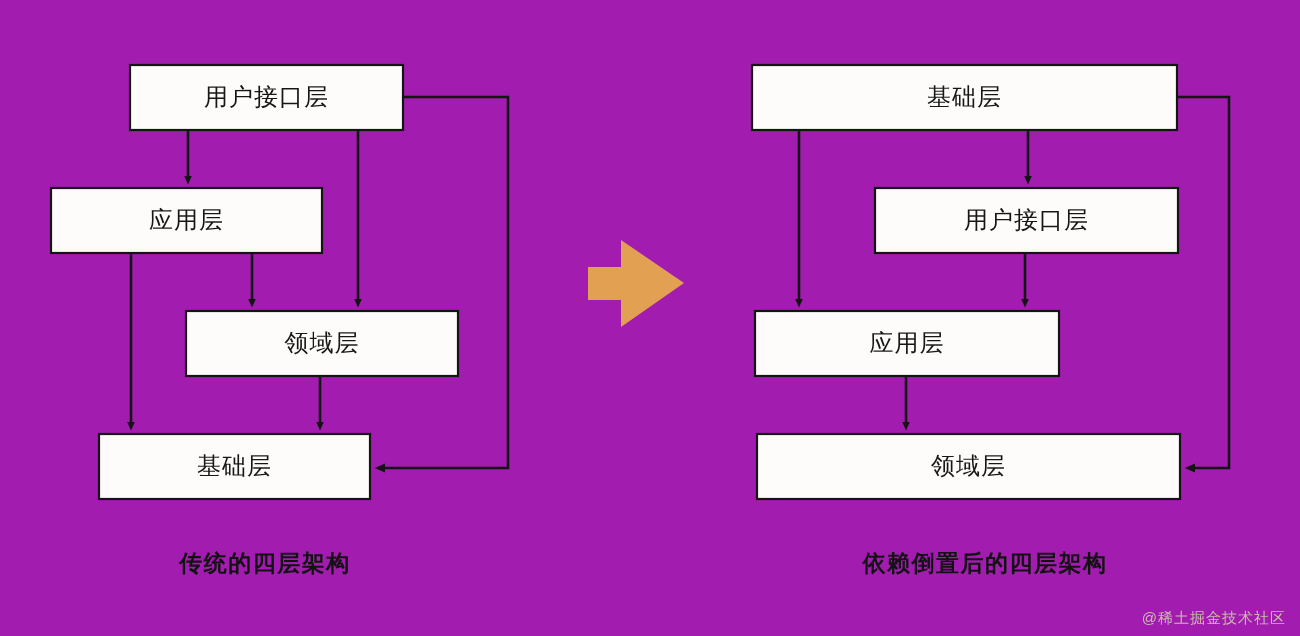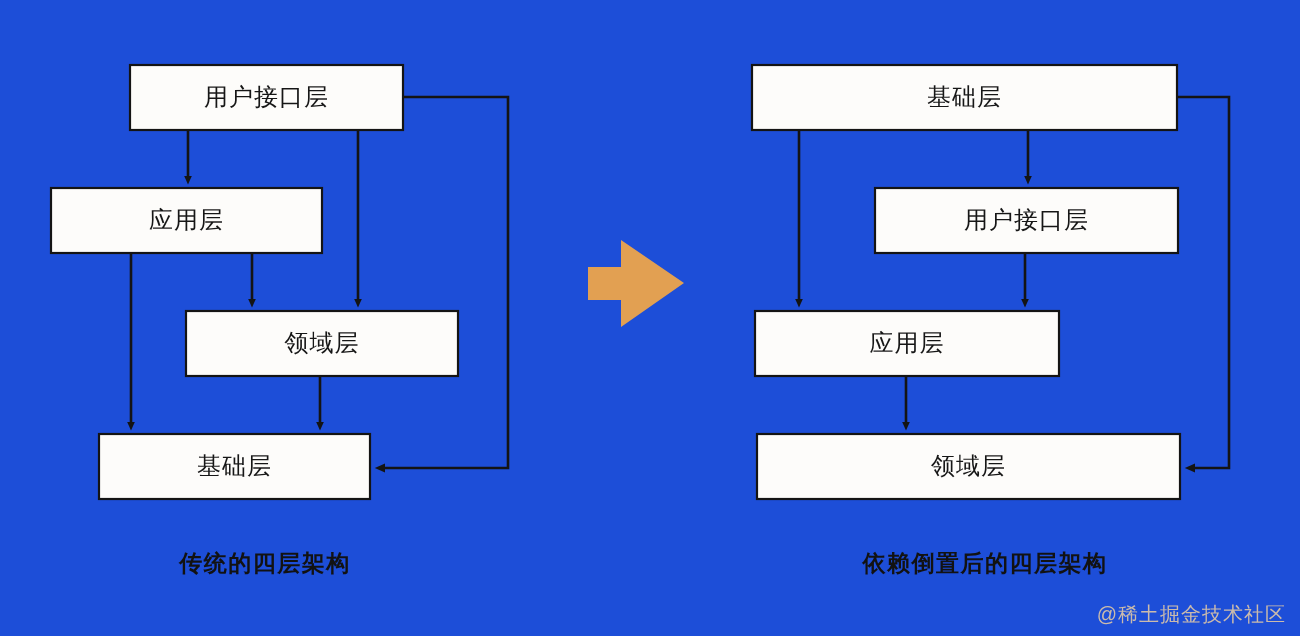--- a/index.html
+++ b/index.html
@@ -10,21 +10,21 @@
     width: 1300px;
     height: 636px;
     background: #f5eae0;
     font-family: "Liberation Sans", "DejaVu Sans", sans-serif;
     overflow: hidden;
   }
   #stage {
     position: relative;
     width: 1300px;
     height: 636px;
-    background: #1d4ed8;
+    background: #a21caf;
   }
   svg.diagram-svg {
     position: absolute;
     left: 0;
     top: 0;
     width: 1300px;
     height: 636px;
   }
   .node-box {
     fill: #fdfcfa;
@@ -56,21 +56,21 @@
     letter-spacing: 1.5px;
   }
   .big-arrow {
     fill: #e2a052;
   }
   .watermark {
     position: absolute;
     right: 14px;
     bottom: 8px;
     font-family: "Liberation Sans", "DejaVu Sans", sans-serif;
-    font-size: 20px;
+    font-size: 15px;
     color: #cbbbac;
     letter-spacing: 1px;
     user-select: none;
   }
 </style>
 </head>
 <body>
 
 <div id="stage">
 

